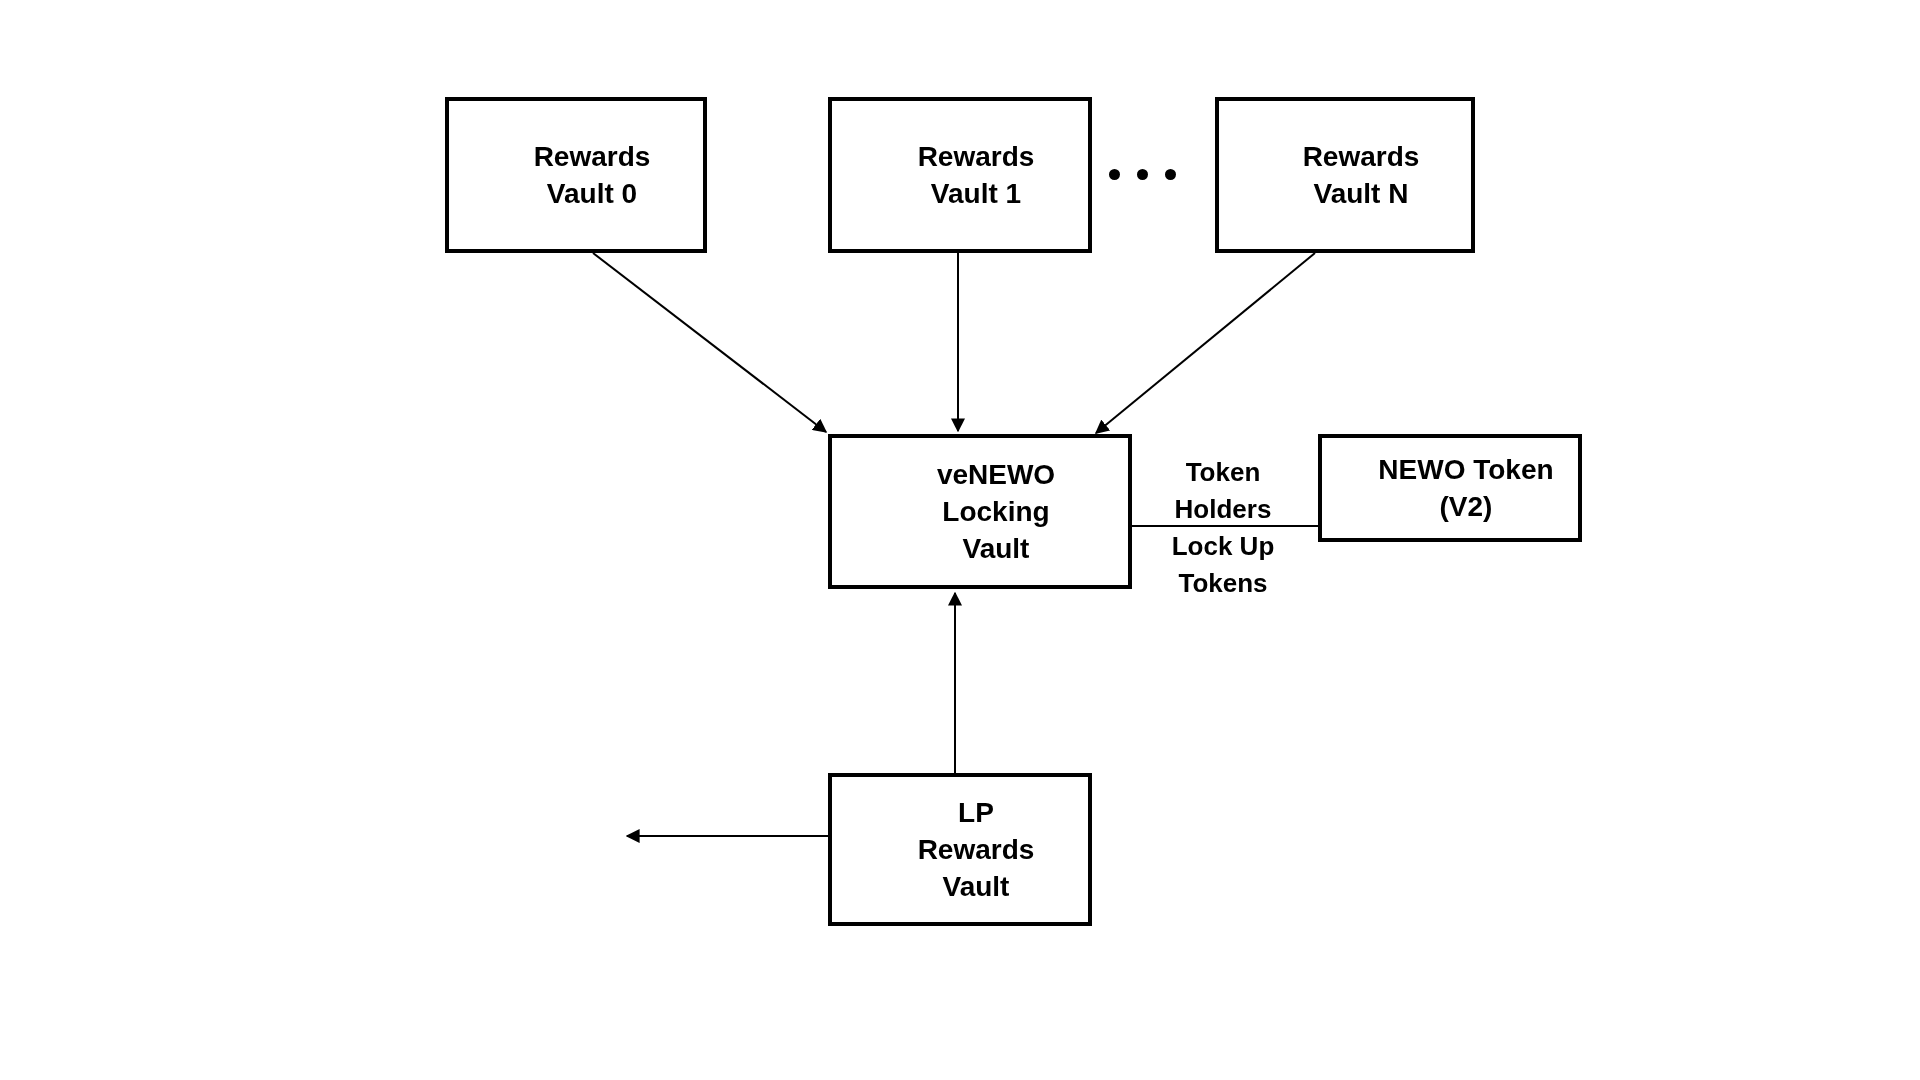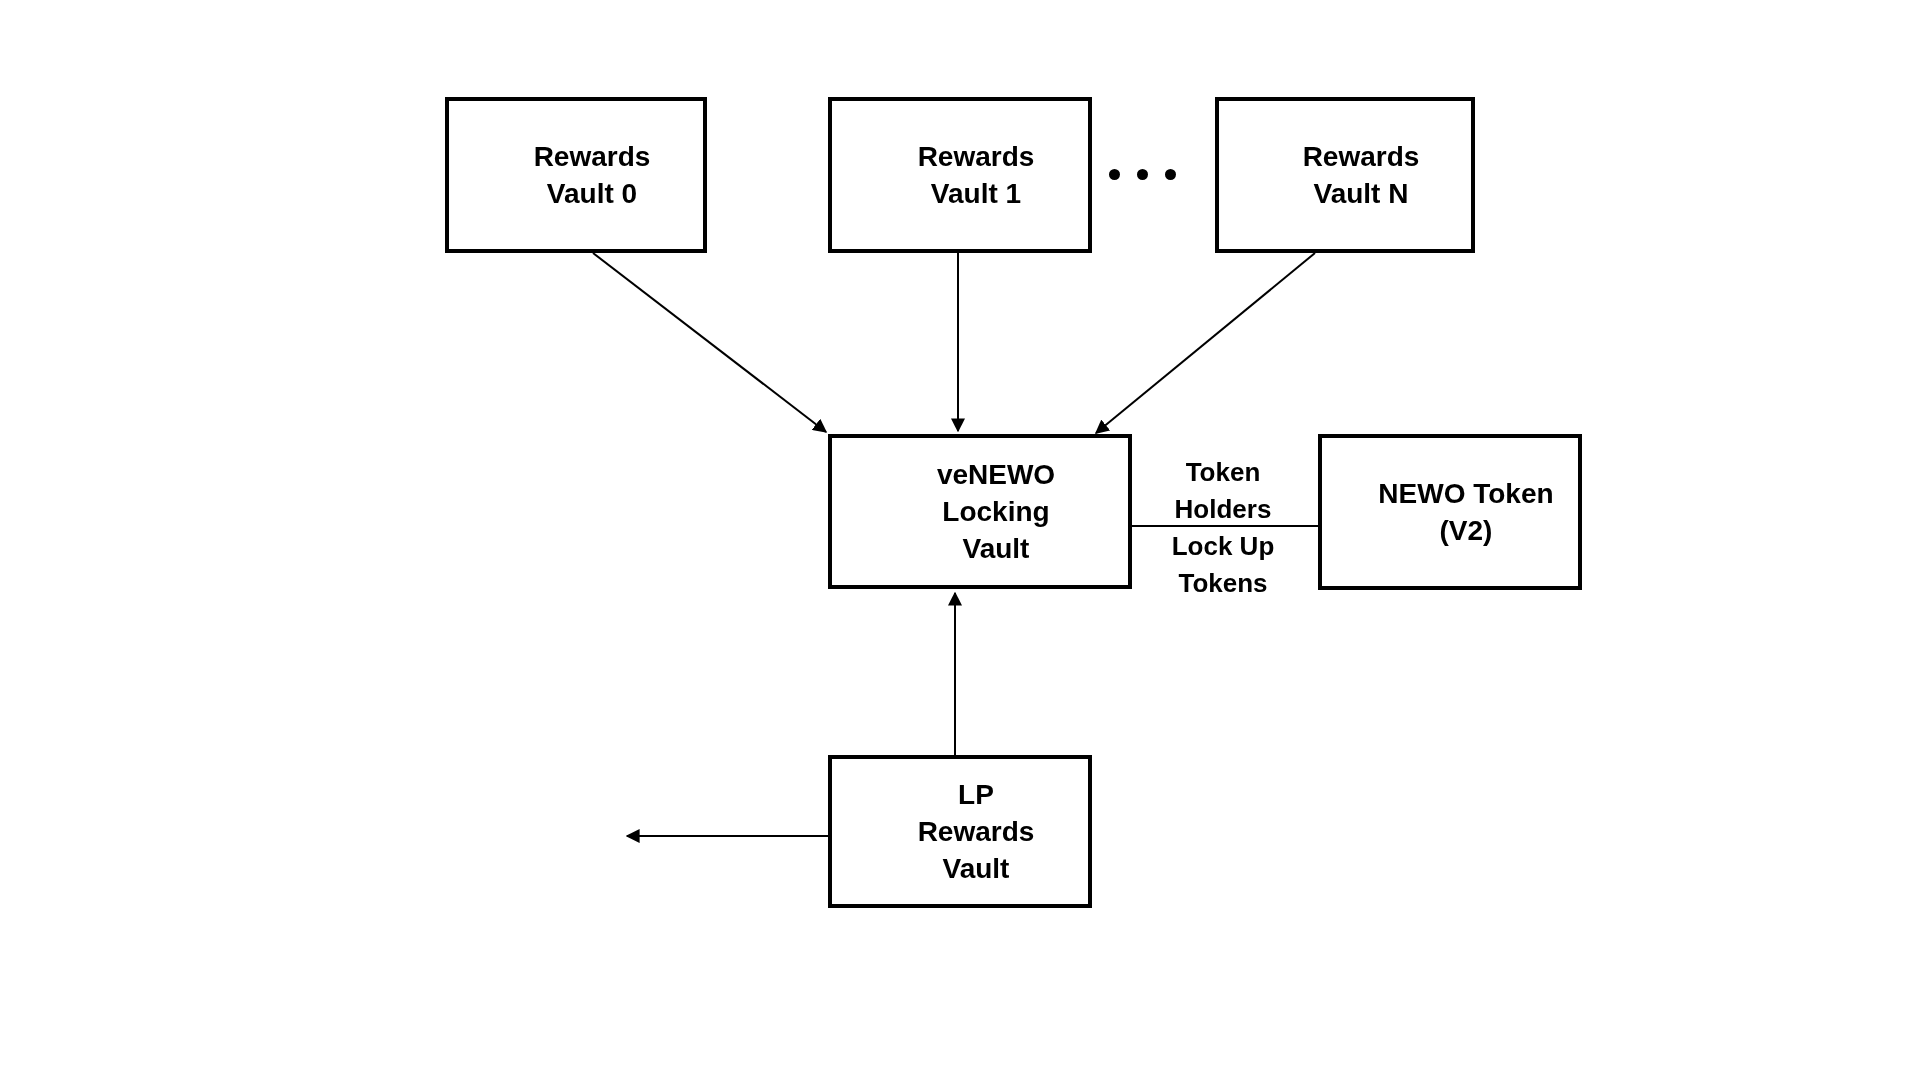--- a/index.html
+++ b/index.html
@@ -35,23 +35,23 @@
     font-size: 28px;
     line-height: 37px;
     font-weight: 700;
     white-space: pre-line;
     padding-left: 32px;
   }
   .node-rv0 { left: 445px; top: 97px;  width: 262px; height: 156px; }
   .node-rv1 { left: 828px; top: 97px;  width: 264px; height: 156px; }
   .node-rvn { left: 1215px; top: 97px; width: 260px; height: 156px; }
   .node-venewo { left: 828px; top: 434px; width: 304px; height: 155px; }
-  .node-newo   { left: 1318px; top: 434px; width: 264px; height: 156px; }
+  .node-newo   { left: 1318px; top: 434px; width: 264px; height: 108px; }
   .node-lptoken { left: 358px; top: 773px; width: 264px; height: 155px; }
-  .node-lprewards { left: 828px; top: 755px; width: 264px; height: 153px; justify-content: center; }
+  .node-lprewards { left: 828px; top: 773px; width: 264px; height: 153px; justify-content: center; }
   .edge-label {
     position: absolute;
     text-align: center;
     font-size: 26px;
     font-weight: 700;
     white-space: pre-line;
   }
   .label-token-lock {
     left: 1138px;
     top: 454px;

